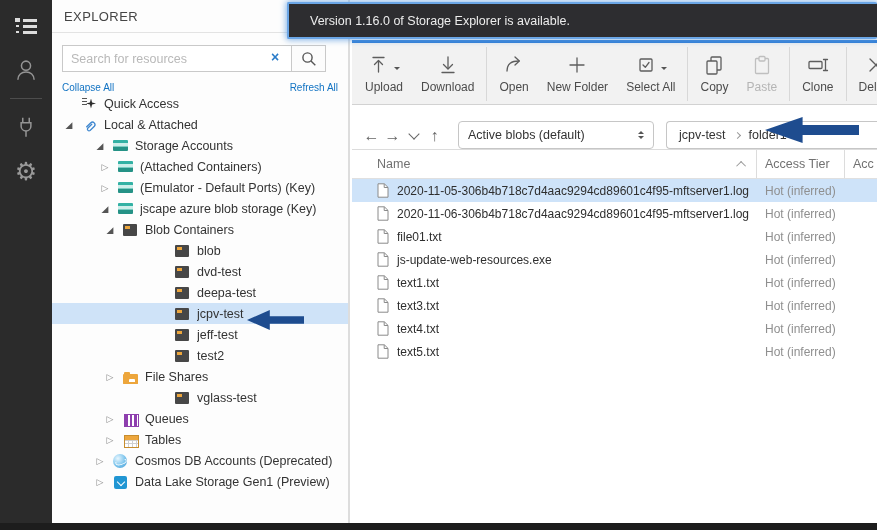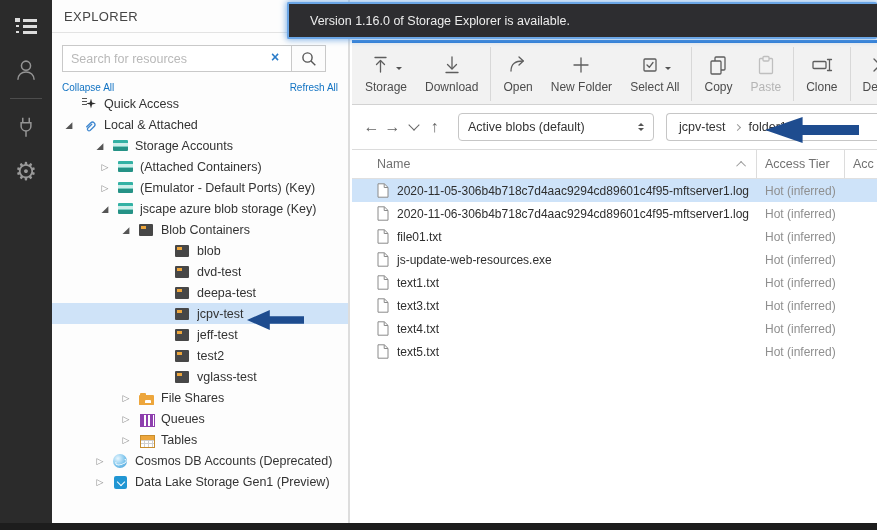--- a/index.html
+++ b/index.html
@@ -23,21 +23,21 @@
   .search-wrap input{width:100%;height:27px;border:1px solid #c9c9c9;padding:0 26px 0 8px;font-size:12.5px;color:#333;outline:none;font-family:"Liberation Sans",sans-serif;background:#fff}
   .search-wrap input::placeholder{color:#b9b9b9}
   .clear-x{position:absolute;right:7px;top:4px;width:14px;height:18px;color:#2a7cc9;font-weight:bold;font-size:14px;cursor:pointer}
   .clear-x::before{content:"×"}
   .search-btn{width:34px;height:27px;border:1px solid #c9c9c9;border-left:none;background:#fcfcfc;display:flex;align-items:center;justify-content:center;cursor:pointer}
   .links-row{display:flex;justify-content:space-between;margin:10px 10px 0 10px;font-size:10px}
   .blue-link{color:#1273c3;cursor:pointer}
   .tree{margin-top:0}
   .trow{height:21px;display:flex;align-items:center;font-size:12.5px;color:#333;cursor:pointer;white-space:nowrap}
   .trow.sel{background:#cfe3f8}
-  .lvl0{padding-left:11px}.lvl1{padding-left:42px}.lvl2{padding-left:47px}.lvl3{padding-left:68px}.lvl4{padding-left:104px}
+  .lvl0{padding-left:11px}.lvl1{padding-left:42px}.lvl2{padding-left:47px}.lvl3{padding-left:52px}.lvl4{padding-left:104px}
   .tw{width:12px;margin-right:7px;font-size:9px;color:#666;flex:none;text-align:center}
   .tw.exp::before{content:"◢";color:#555}
   .tw.col::before{content:"▷";color:#8a8a8a}
   .tlabel{overflow:hidden}
 
   
   .ic{width:15px;height:14px;margin-right:7px;flex:none;position:relative;display:inline-block}
   .ic-quick::before{content:"";position:absolute;left:0;top:4px;width:5px;height:1.5px;background:#555;box-shadow:0 3px 0 #555,0 -3px 0 #555}
   .ic-quick::after{content:"";position:absolute;right:1px;top:2px;width:10px;height:10px;background:#2b2b2b;clip-path:polygon(50% 0,61% 39%,100% 50%,61% 61%,50% 100%,39% 61%,0 50%,39% 39%)}
   .ic-sa{top:1px}
@@ -60,21 +60,21 @@
   .toolbar{height:62px;background:#f2f2f2;border-bottom:1px solid #d2d2d2;display:flex;align-items:center;padding-left:4px;flex:none;overflow:hidden}
   .tbtn{display:flex;flex-direction:column;align-items:center;justify-content:center;gap:4px;padding:0 9px;height:56px;cursor:pointer;flex:none}
   .tbtn .ticon{height:22px;display:flex;align-items:flex-end}
   .tbtn svg{stroke:#5d5d5d;fill:none;stroke-width:1.3;stroke-linecap:round;stroke-linejoin:round}
   .tbtn .tlbl{font-size:12px;color:#4c4c4c;white-space:nowrap}
   .tbtn.disabled svg{stroke:#bfbfbf}
   .tbtn.disabled .tlbl{color:#b5b5b5}
   .caret-down{width:0;height:0;border:3.5px solid transparent;border-top-color:#555;margin:0 0 3px 4px}
   .tsep{width:1px;height:54px;background:#d8d8d8;margin:0 3px;flex:none}
 
-  .navbar{height:45px;background:#fff;border-bottom:1px solid #dcdcdc;display:flex;align-items:center;padding-left:9px;flex:none}
+  .navbar{height:45px;background:#fff;border-bottom:1px solid #dcdcdc;display:flex;align-items:flex-end;padding-left:9px;flex:none}
   .nav-arrow{width:21px;height:26px;display:flex;align-items:center;justify-content:center;font-size:16px;color:#666;cursor:pointer;flex:none}
   .i-back::before{content:"←"} .i-fwd::before{content:"→"} .i-up::before{content:"↑"}
   .chev-dn{width:8px;height:8px;border-left:1.6px solid #666;border-bottom:1.6px solid #666;transform:rotate(-45deg);margin-top:-4px}
   .view-select{margin-left:13px;width:196px;height:28px;border:1px solid #c6c6c6;border-radius:4px;background:#fff;display:flex;align-items:center;padding:0 9px;font-size:12.5px;color:#333;cursor:pointer;flex:none}
   .spinner{margin-left:auto;display:flex;flex-direction:column;gap:2px}
   .spinner i{display:block;width:0;height:0;border:3.5px solid transparent}
   .spinner .su{border-bottom-color:#555;border-top-width:0}
   .spinner .sd{border-top-color:#555;border-bottom-width:0}
   .breadcrumb{margin-left:12px;flex:1;height:28px;border:1px solid #c6c6c6;border-right:none;border-radius:4px 0 0 4px;background:#fff;display:flex;align-items:center;padding-left:12px;font-size:12.5px;color:#333}
   .bc-sep{width:5px;height:5px;border-right:1.4px solid #999;border-top:1.4px solid #999;transform:rotate(45deg);margin:0 9px}
@@ -207,29 +207,29 @@
     <div class="trow lvl4">
         <span class="tw"></span>
         <span class="ic ic-blob"></span>
         <span class="tlabel">jeff-test</span>
       </div>
     <div class="trow lvl4">
         <span class="tw"></span>
         <span class="ic ic-blob"></span>
         <span class="tlabel">test2</span>
       </div>
-    <div class="trow lvl4">
-        <span class="tw"></span>
-        <span class="ic ic-blob"></span>
-        <span class="tlabel">vglass-test</span>
-      </div>
     <div class="trow lvl3">
         <span class="tw col"></span>
         <span class="ic ic-share"></span>
         <span class="tlabel">File Shares</span>
+      </div>
+    <div class="trow lvl4">
+        <span class="tw"></span>
+        <span class="ic ic-blob"></span>
+        <span class="tlabel">vglass-test</span>
       </div>
     <div class="trow lvl3">
         <span class="tw col"></span>
         <span class="ic ic-queue"></span>
         <span class="tlabel">Queues</span>
       </div>
     <div class="trow lvl3">
         <span class="tw col"></span>
         <span class="ic ic-table"></span>
         <span class="tlabel">Tables</span>
@@ -254,21 +254,21 @@
   <div class="toolbar">
     <div class="tbtn">
       <span class="ticon">
           <svg width="22" height="22" viewBox="0 0 22 22">
             <path d="M5 3.5h11"></path>
             <path d="M10.5 18V7"></path>
             <path d="M6.5 10.5 10.5 6.5 14.5 10.5"></path>
           </svg>
           <span class="caret-down"></span>
         </span>
-      <span class="tlbl">Storage</span>
+      <span class="tlbl">Upload</span>
     </div>
     <div class="tbtn">
       <span class="ticon">
           <svg width="22" height="22" viewBox="0 0 22 22">
             <path d="M5 18.5h12"></path>
             <path d="M11 3v11.5"></path>
             <path d="M6.5 10.5 11 15l4.5-4.5"></path>
           </svg>
         </span>
       <span class="tlbl">Download</span>

